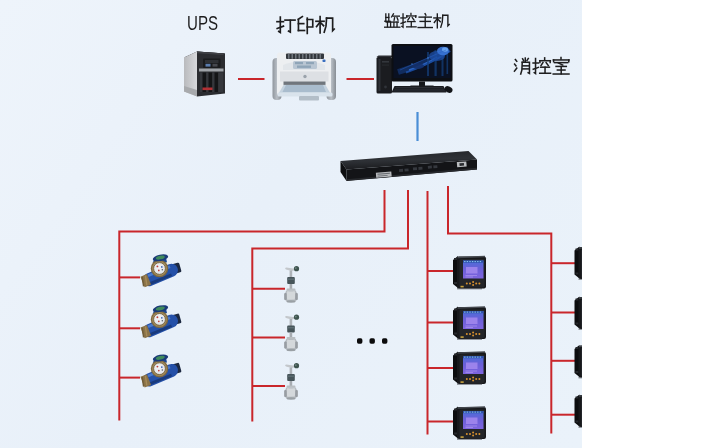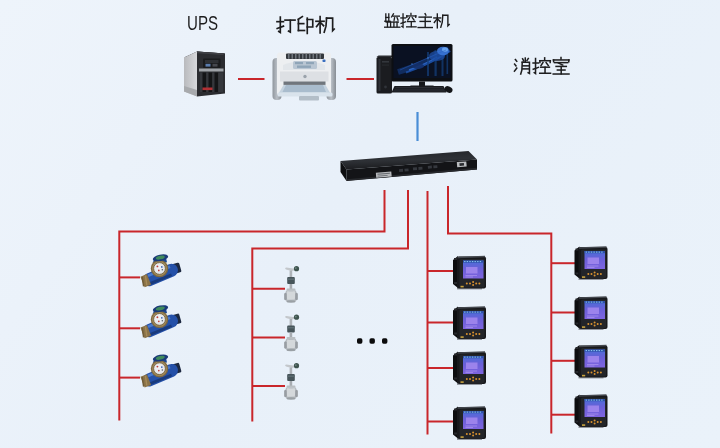--- a/index.html
+++ b/index.html
@@ -1,16 +1,16 @@
 <!DOCTYPE html>
 <html><head>
 <meta charset="utf-8">
 <style>
 html,body{margin:0;padding:0}
-#page{position:relative;width:720px;height:448px;overflow:hidden;
+#page{position:relative;width:582px;height:448px;overflow:hidden;
 background:linear-gradient(125deg,#eef4fb 0%,#e8f0f9 45%,#eaf2fa 100%);
 font-family:"Liberation Sans",sans-serif;}
 svg{position:absolute;left:0;top:0}
 </style>
 </head>
 <body>
 <div id="page">
 <svg width="720" height="448" viewBox="0 0 720 448">
 <defs>
 <linearGradient id="swTop" x1="0" y1="0" x2="0.2" y2="1">

